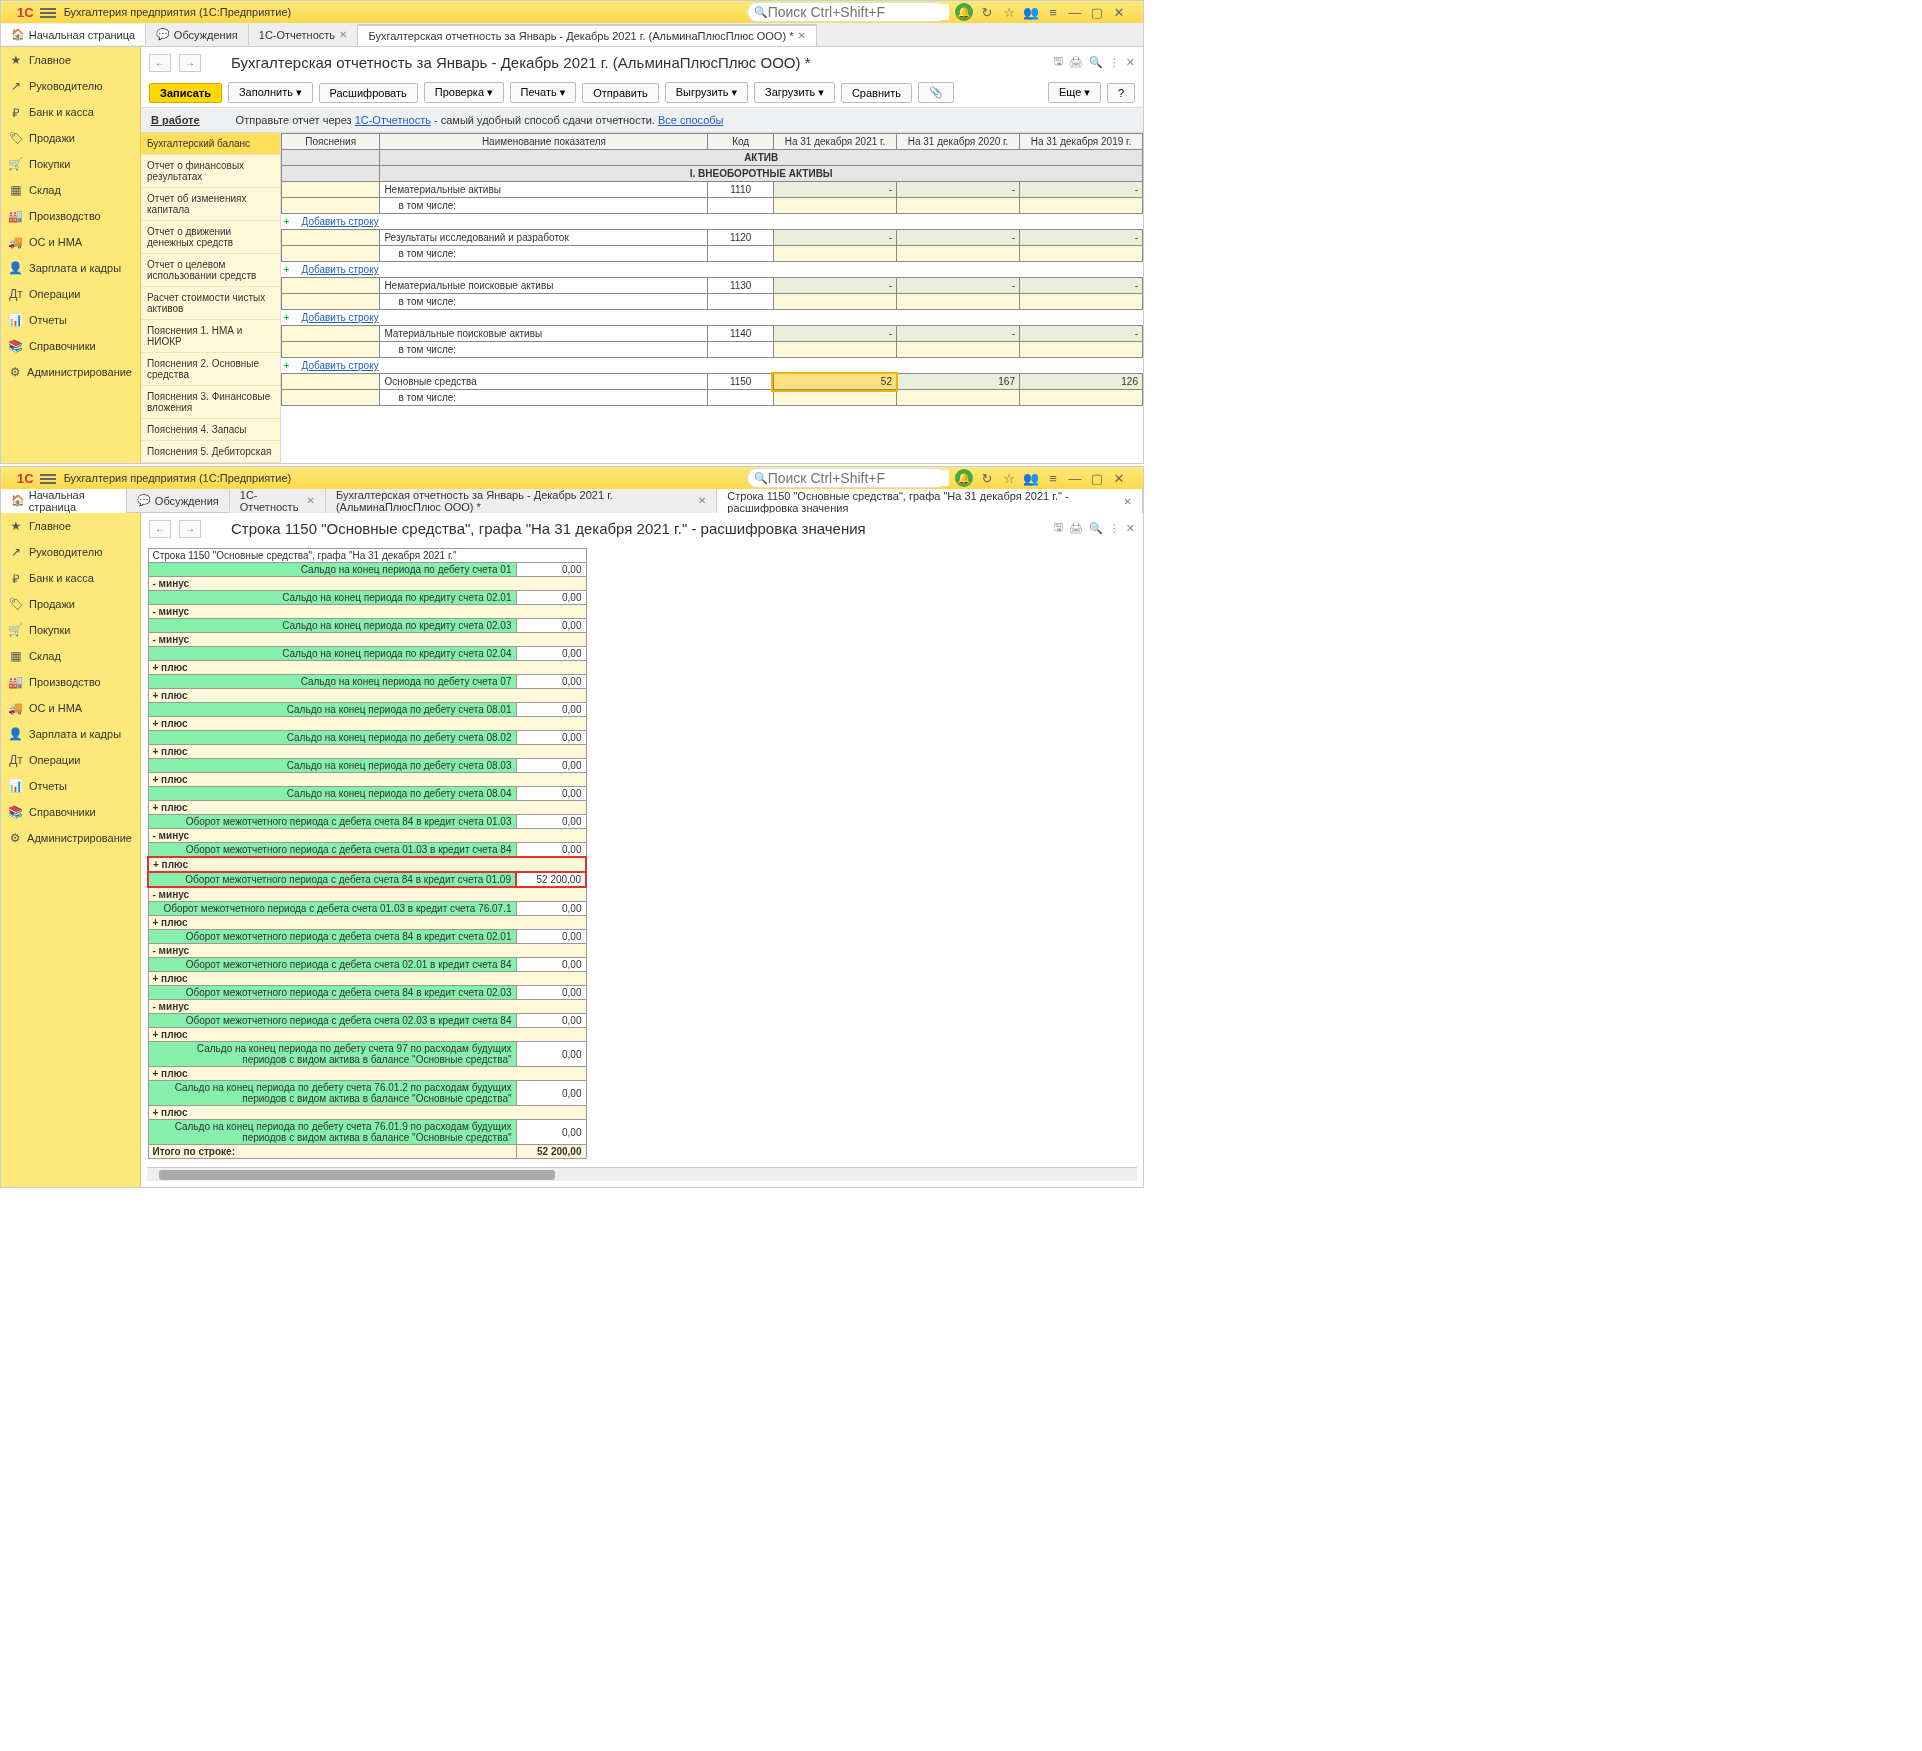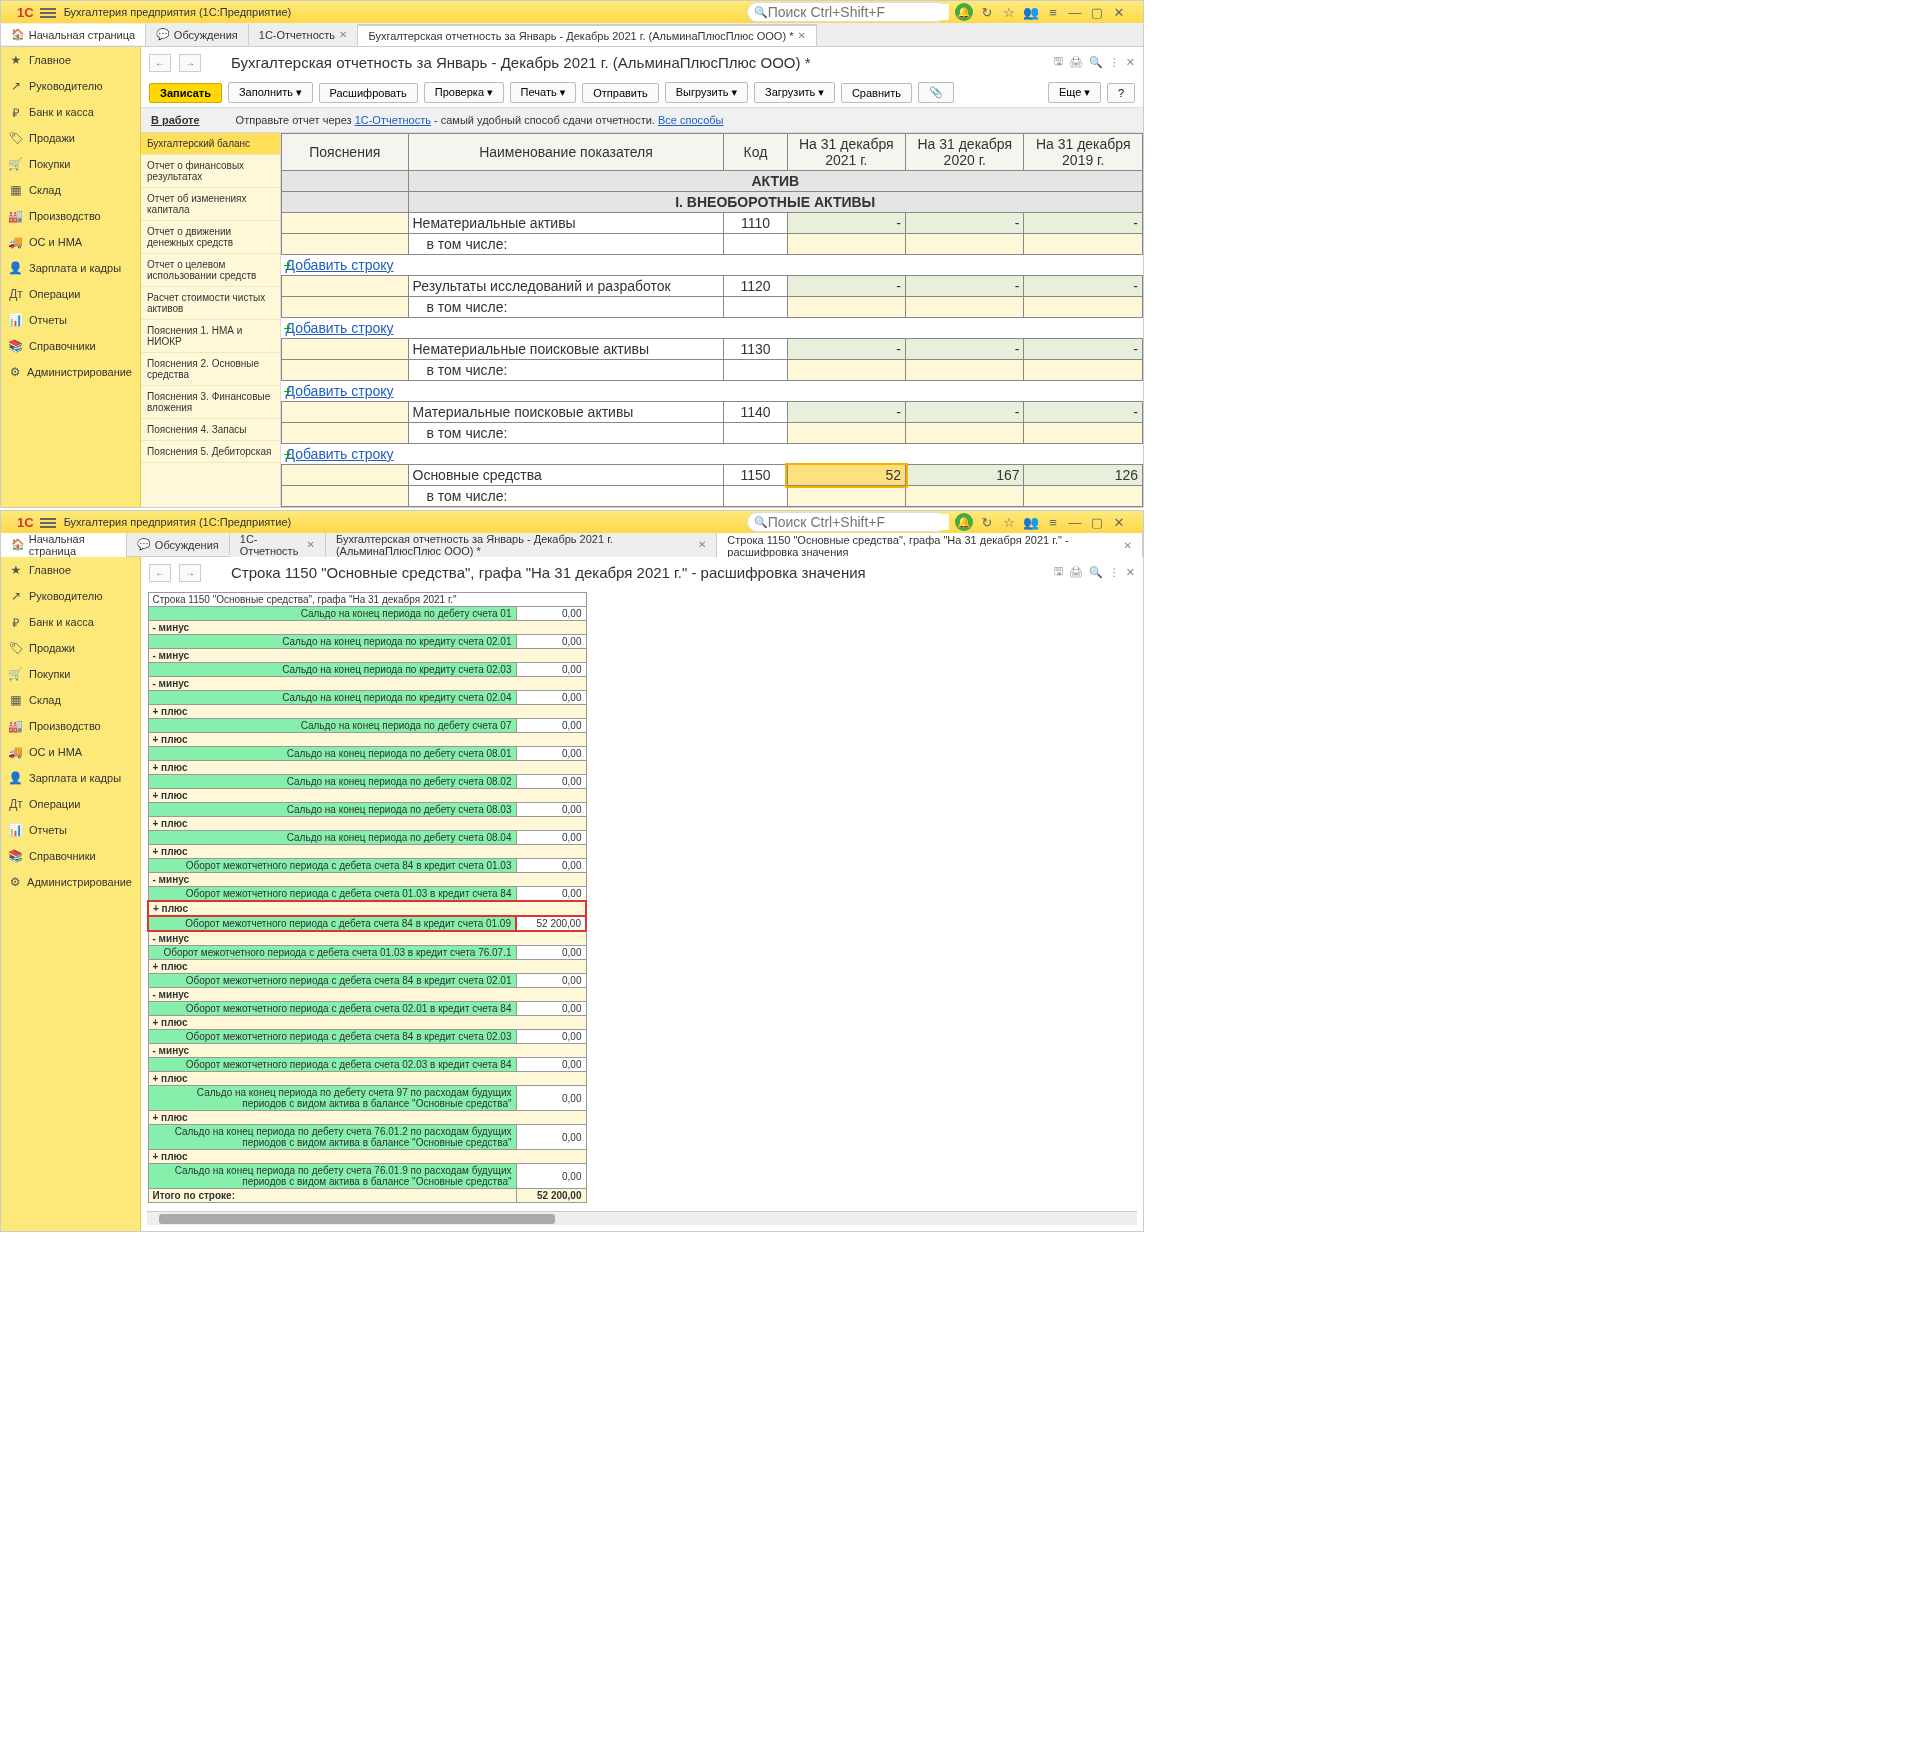--- a/index.html
+++ b/index.html
@@ -33,29 +33,29 @@
 .btn-row { display:flex; align-items:center; gap:6px; padding:4px 8px; border-bottom:1px solid #ddd; }
 .btn-row .spacer { flex:1; }
 .info-bar { background:#eef0f2; border-bottom:1px solid #ddd; padding:6px 10px; display:flex; align-items:center; gap:6px; font-size:11px; }
 .info-bar .status { font-weight:bold; text-decoration:underline; }
 .info-bar a { color:#2060c0; text-decoration:underline; cursor:pointer; }
 .content-split { display:flex; flex:1; min-height:0; }
 .tree-pane { width:140px; background:#fff8d8; border-right:1px solid #ddd; overflow-y:auto; }
 .tree-item { padding:5px 6px; font-size:10px; border-bottom:1px solid #eee8c0; cursor:pointer; }
 .tree-item.selected { background:#ffde5a; }
 .grid-pane { flex:1; overflow:auto; }
-table.grid { border-collapse:collapse; width:100%; font-size:14px; }
+table.grid { border-collapse:collapse; width:100%; font-size:10px; }
 table.grid th, table.grid td { border:1px solid #888; padding:2px 4px; }
 table.grid th { background:#f5f5f0; font-weight:normal; text-align:center; }
 table.grid td.num { text-align:right; background:#e8f0dc; }
 table.grid td.code { text-align:center; }
 table.grid td.yellow { background:#fff8d8; }
 table.grid td.name { background:#fff; }
 table.grid tr.section td { background:#e5e5e5; font-weight:bold; text-align:center; }
-.add-row { color:#2060c0; text-decoration:underline; cursor:pointer; padding-left:4px; position:relative; }
+.add-row { color:#2060c0; text-decoration:underline; cursor:pointer; padding-left:20px; position:relative; }
 .add-row::before { content:"+"; color:#0a0; position:absolute; left:2px; }
 td.hl { background:#ffe080 !important; outline:2px solid #f5b400; }
 .more-icons { display:flex; gap:6px; margin-left:auto; align-items:center; color:#888; }
 .more-icons span { cursor:pointer; }
 
 
 .detail-table { border-collapse:collapse; width:440px; font-size:10px; margin:4px 6px; }
 .detail-table td { border:1px solid #999; padding:1px 4px; }
 .detail-table tr.hdr td { background:#fff; font-weight:normal; }
 .detail-table tr.op td:first-child { background:#fff8d8; }

